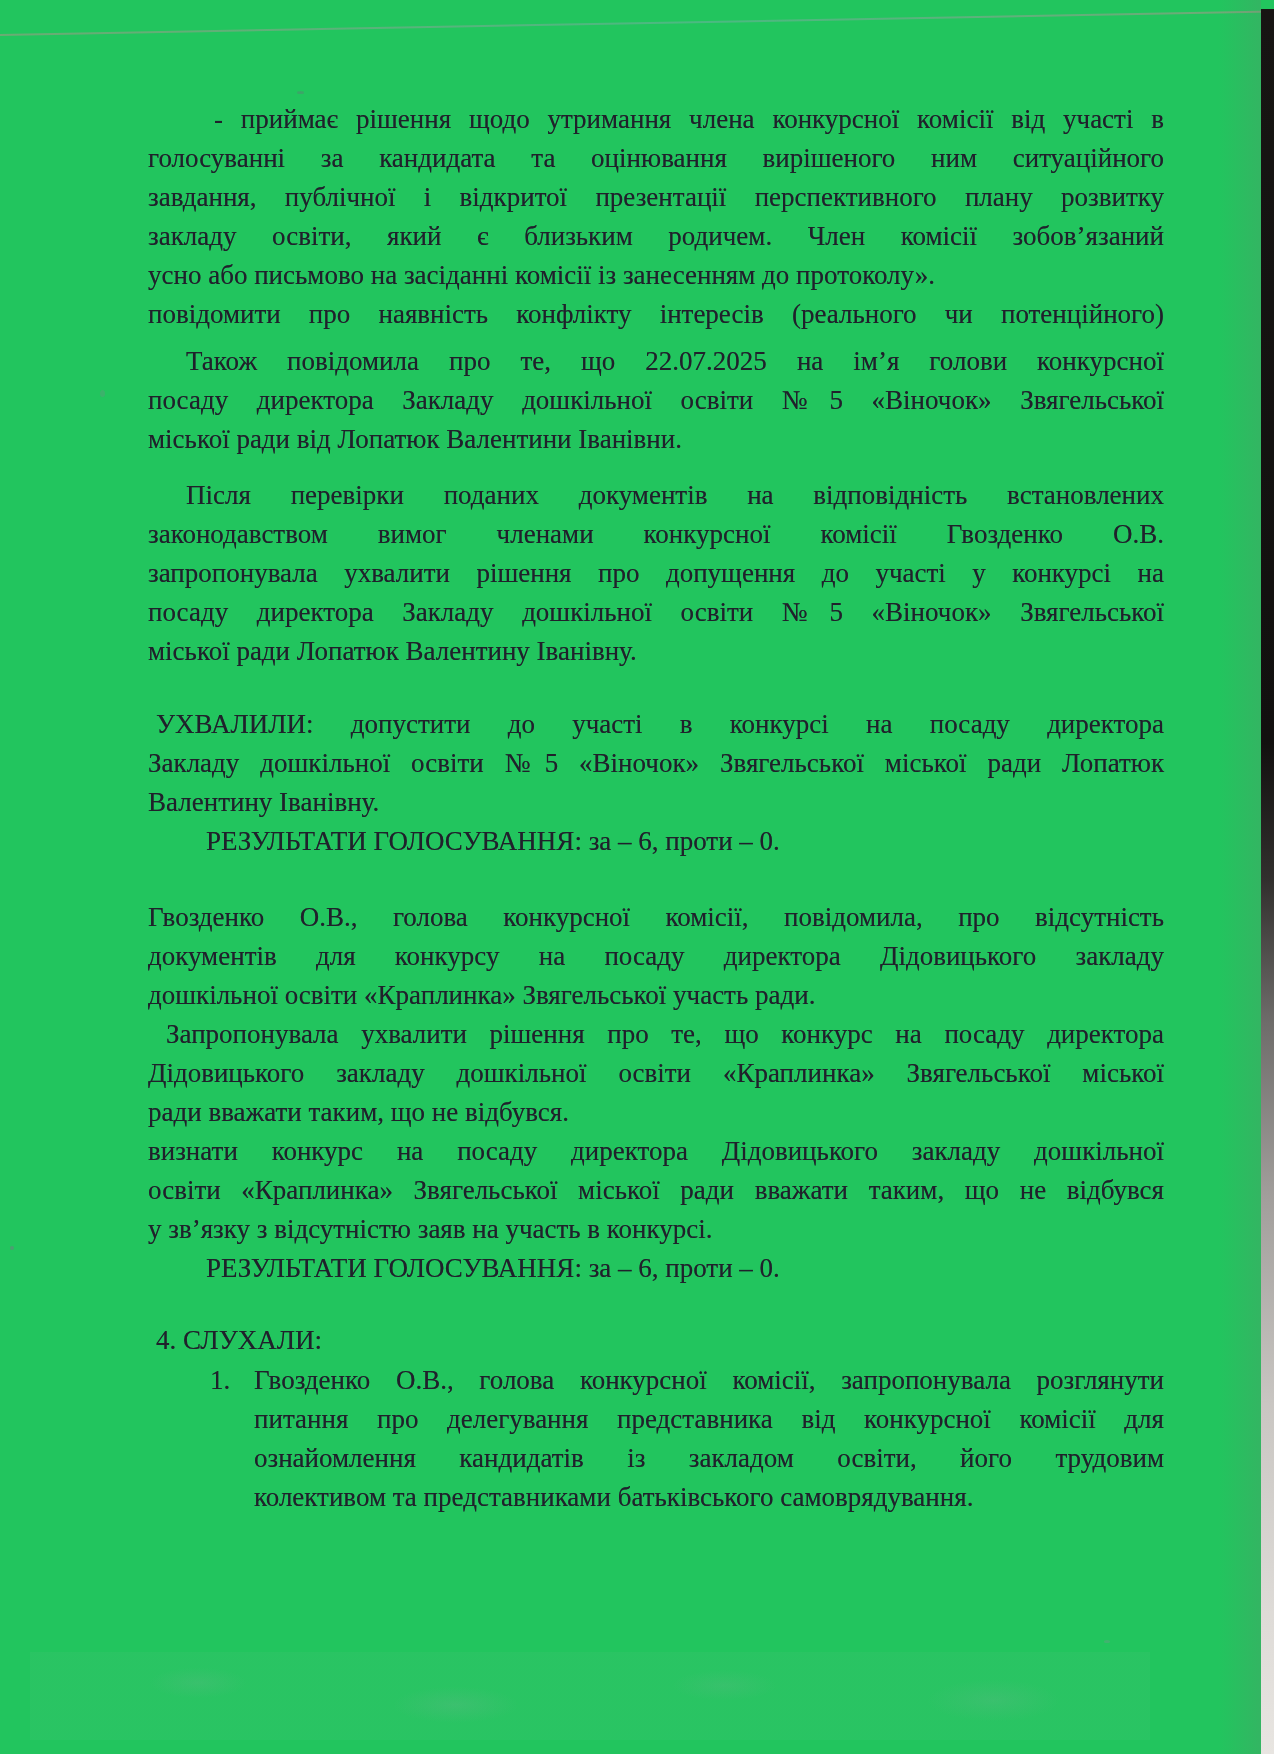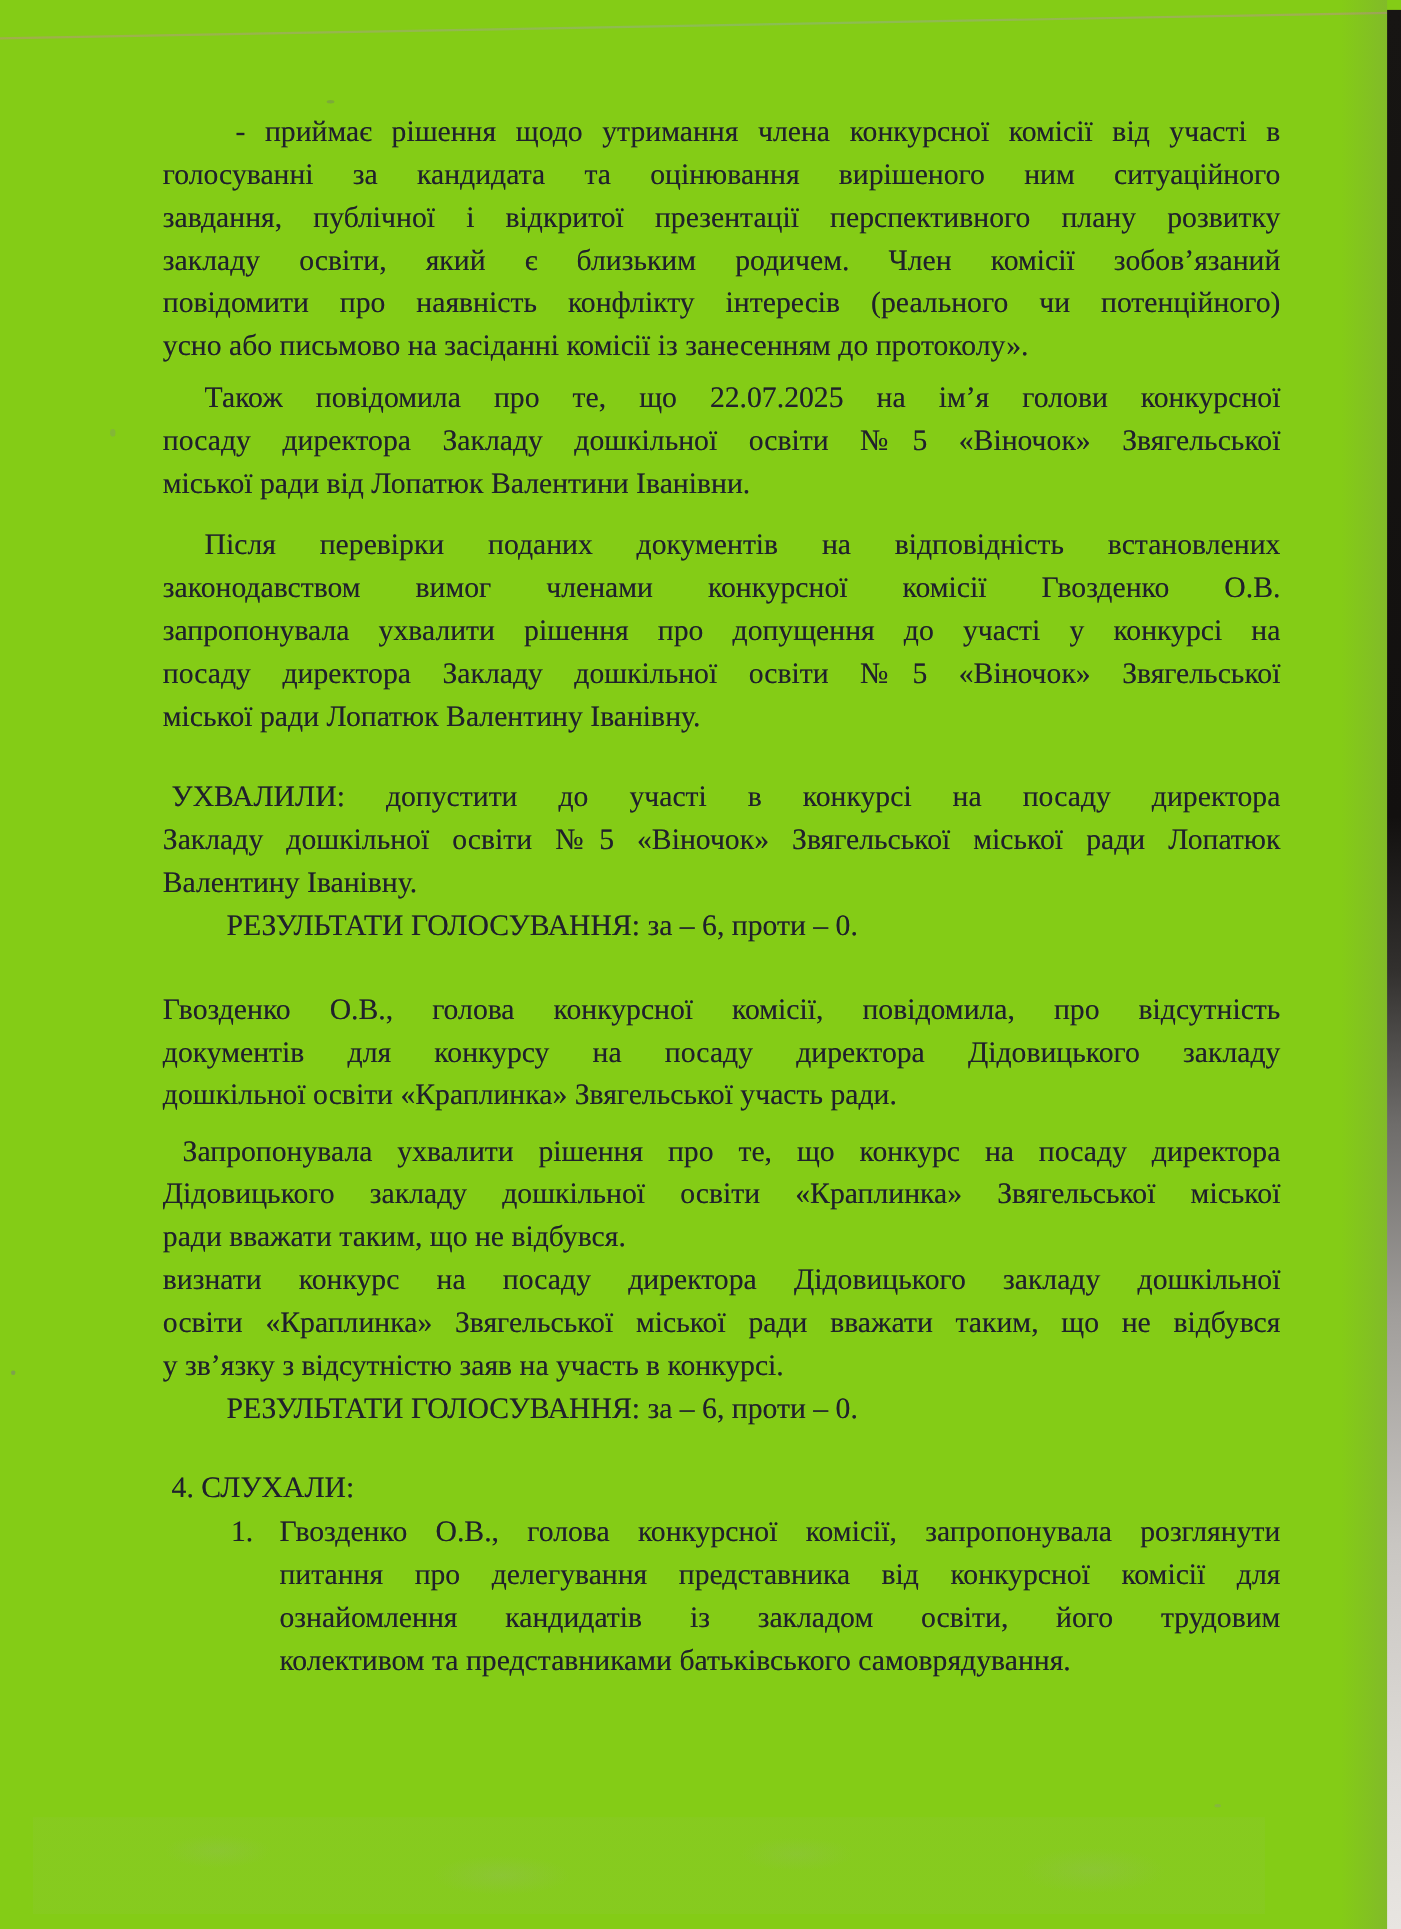--- a/index.html
+++ b/index.html
@@ -1,19 +1,19 @@
 <!DOCTYPE html>
 <html><head>
 <meta charset="utf-8">
 <title>Scanned Protocol Page</title>
 <style>
   html,body{margin:0;padding:0;background:#ffffff;}
   body{width:1274px;height:1754px;position:relative;overflow:hidden;
        font-family:"Liberation Serif","DejaVu Serif",serif;}
-  .page{position:absolute;inset:0;background:#84cc16;}
+  .page{position:absolute;inset:0;background:#22c55e;}
 
   
   .paper-edge-line{position:absolute;left:-6px;top:34px;width:1295px;height:2px;
     transform:rotate(-1.05deg);transform-origin:0 50%;
     background:linear-gradient(90deg,rgba(196,140,140,.45),rgba(150,165,195,.35) 55%,rgba(196,140,140,.5));}
 
   
   .right-shadow{position:absolute;top:0;right:13px;width:42px;height:100%;
     background:linear-gradient(to right,rgba(120,118,115,0),rgba(120,118,115,.20));}
 
@@ -44,21 +44,21 @@
   .line{text-align:justify;text-align-last:justify;white-space:normal;}
   .line-end{text-align-last:left;}
   .indent-xl{text-indent:66px;}
   .indent-md{text-indent:38px;}
   .indent-sm{text-indent:18px;}
   .indent-xs{text-indent:8px;}
   .indent-lg{text-indent:58px;}   
   .indent-xl2{text-indent:78px;}  
 
   .p2{margin-top:8px}.p3{margin-top:17px}.p4{margin-top:34px}
-  .p5{margin-top:37px}.p6{margin-top:12px}.p7{margin-top:33px}.p8{margin-top:1px}
+  .p5{margin-top:37px}.p6{margin-top:0}.p7{margin-top:33px}.p8{margin-top:1px}
 
   .p8{position:relative;padding-left:106px;}
   .p8 .num{position:absolute;left:62px;top:0;}
 </style>
 </head>
 <body>
 
 <div class="page">
   <div class="paper-edge-line"></div>
   <div class="right-shadow"></div>
@@ -68,22 +68,22 @@
   <div class="speck speck-b"></div>
   <div class="speck speck-c"></div>
   <div class="speck speck-d"></div>
 
   <div class="doc">
     <div class="para p1">
         <div class="line indent-xl">- приймає рішення щодо утримання члена конкурсної комісії від участі в</div>
         <div class="line">голосуванні за кандидата та оцінювання вирішеного ним ситуаційного</div>
         <div class="line">завдання, публічної і відкритої презентації перспективного плану розвитку</div>
         <div class="line">закладу освіти, який є близьким родичем. Член комісії зобов’язаний</div>
+        <div class="line line-end">усно або письмово на засіданні комісії із занесенням до протоколу».</div>
         <div class="line">повідомити про наявність конфлікту інтересів (реального чи потенційного)</div>
-        <div class="line line-end">усно або письмово на засіданні комісії із занесенням до протоколу».</div>
       </div>
     <div class="para p2">
         <div class="line indent-md">Також повідомила про те, що 22.07.2025 на ім’я голови конкурсної</div>
         <div class="line">посаду директора Закладу дошкільної освіти №5 «Віночок» Звягельської</div>
         <div class="line line-end">міської ради від Лопатюк Валентини Іванівни.</div>
       </div>
     <div class="para p3">
         <div class="line indent-md">Після перевірки поданих документів на відповідність встановлених</div>
         <div class="line">законодавством вимог членами конкурсної комісії Гвозденко О.В.</div>
         <div class="line">запропонувала ухвалити рішення про допущення до участі у конкурсі на</div>

